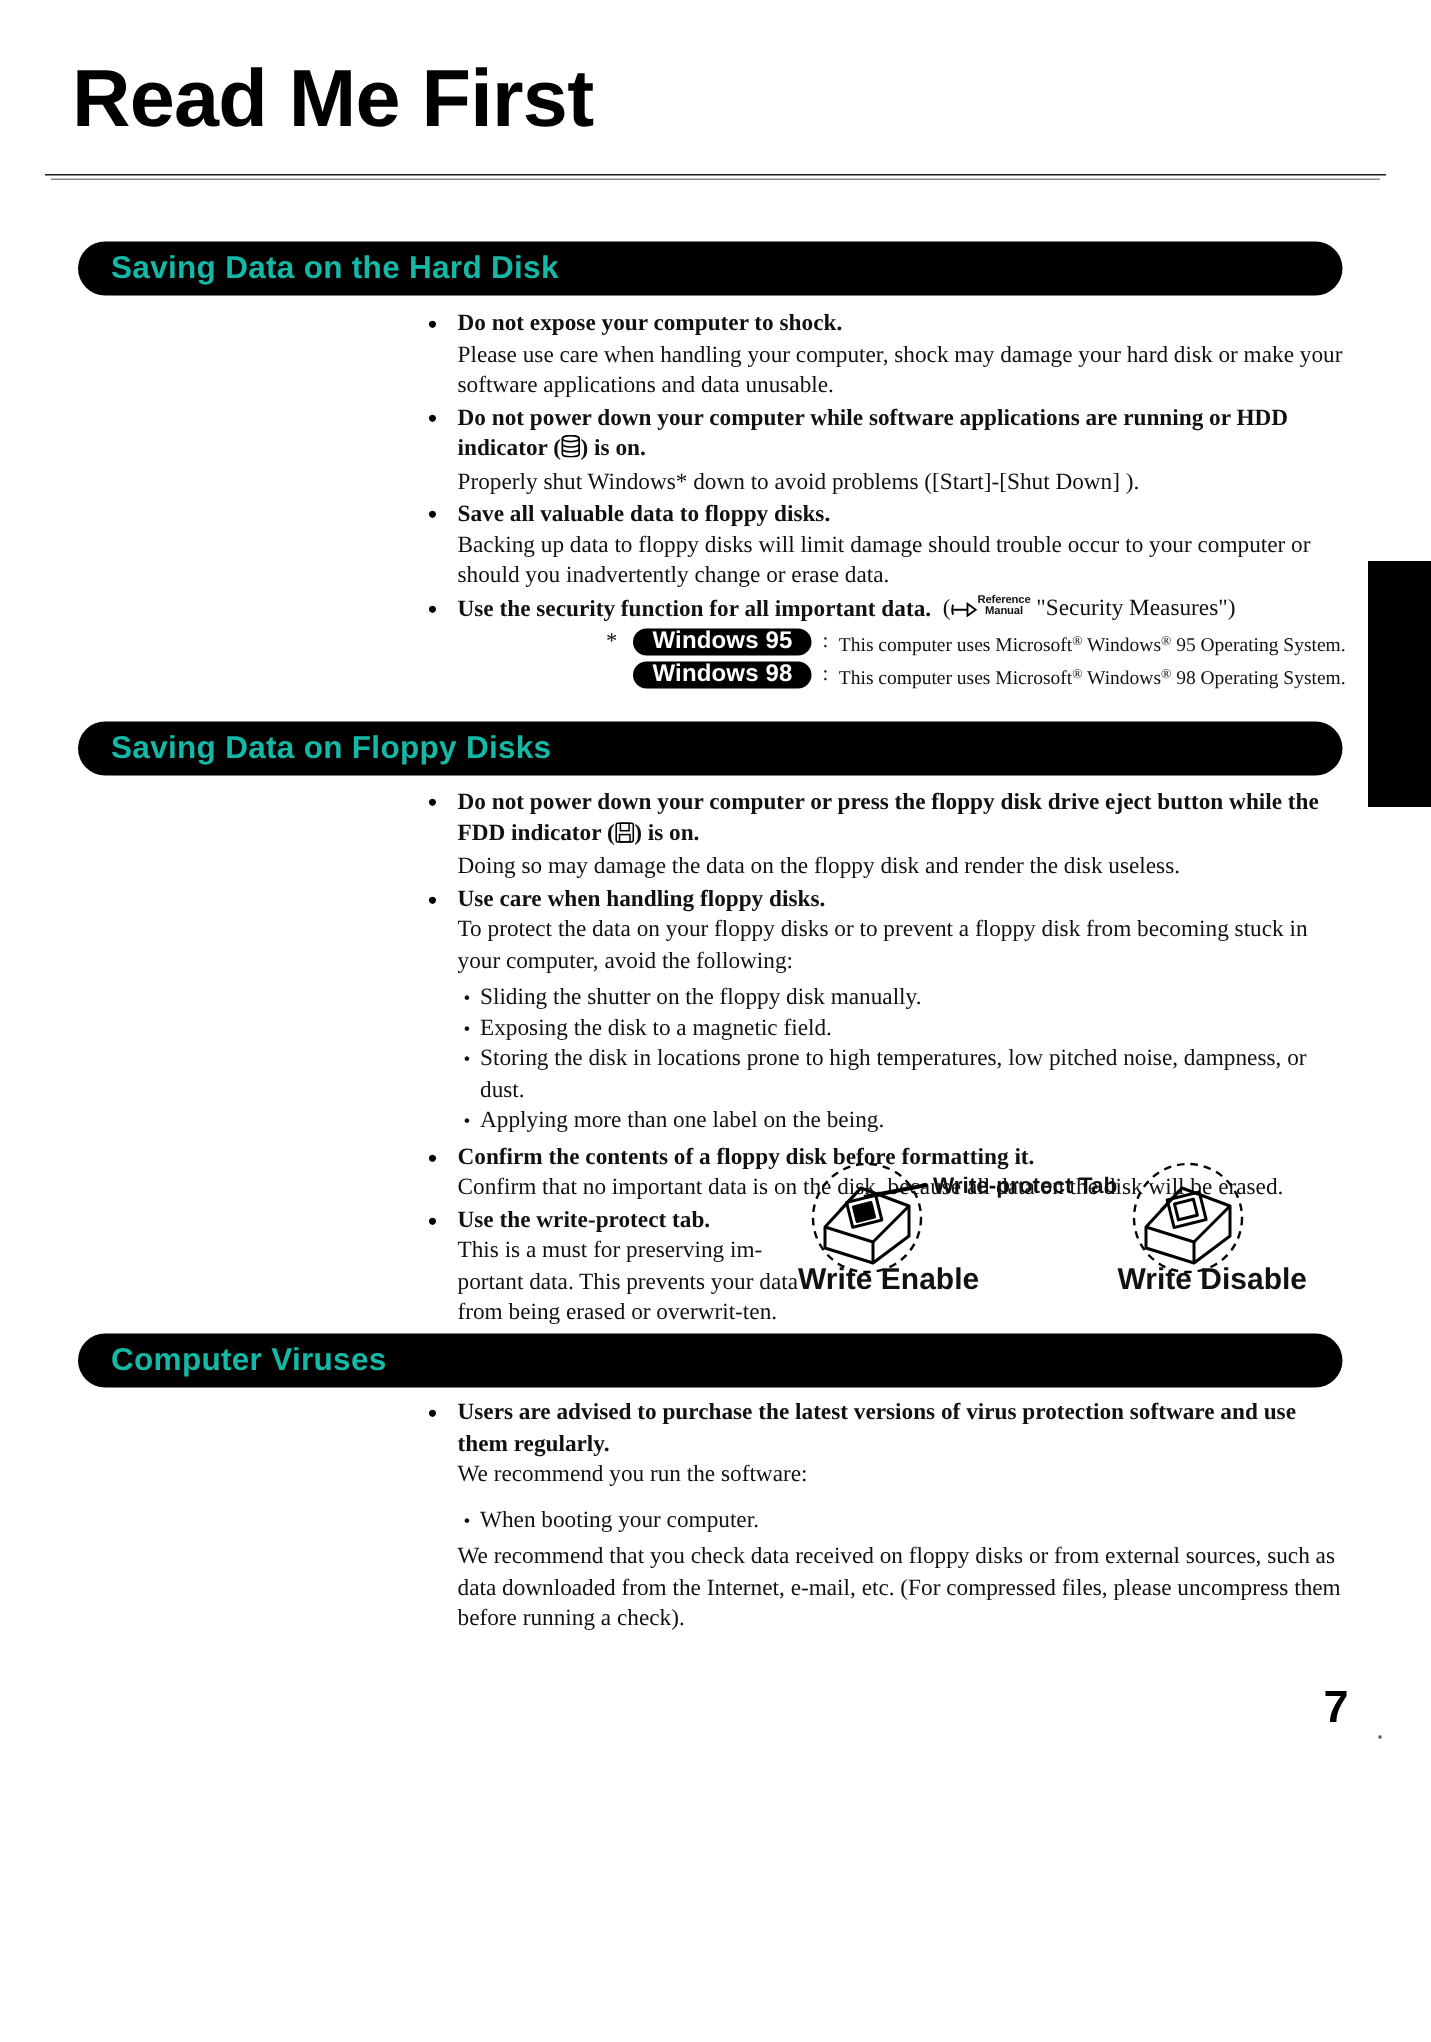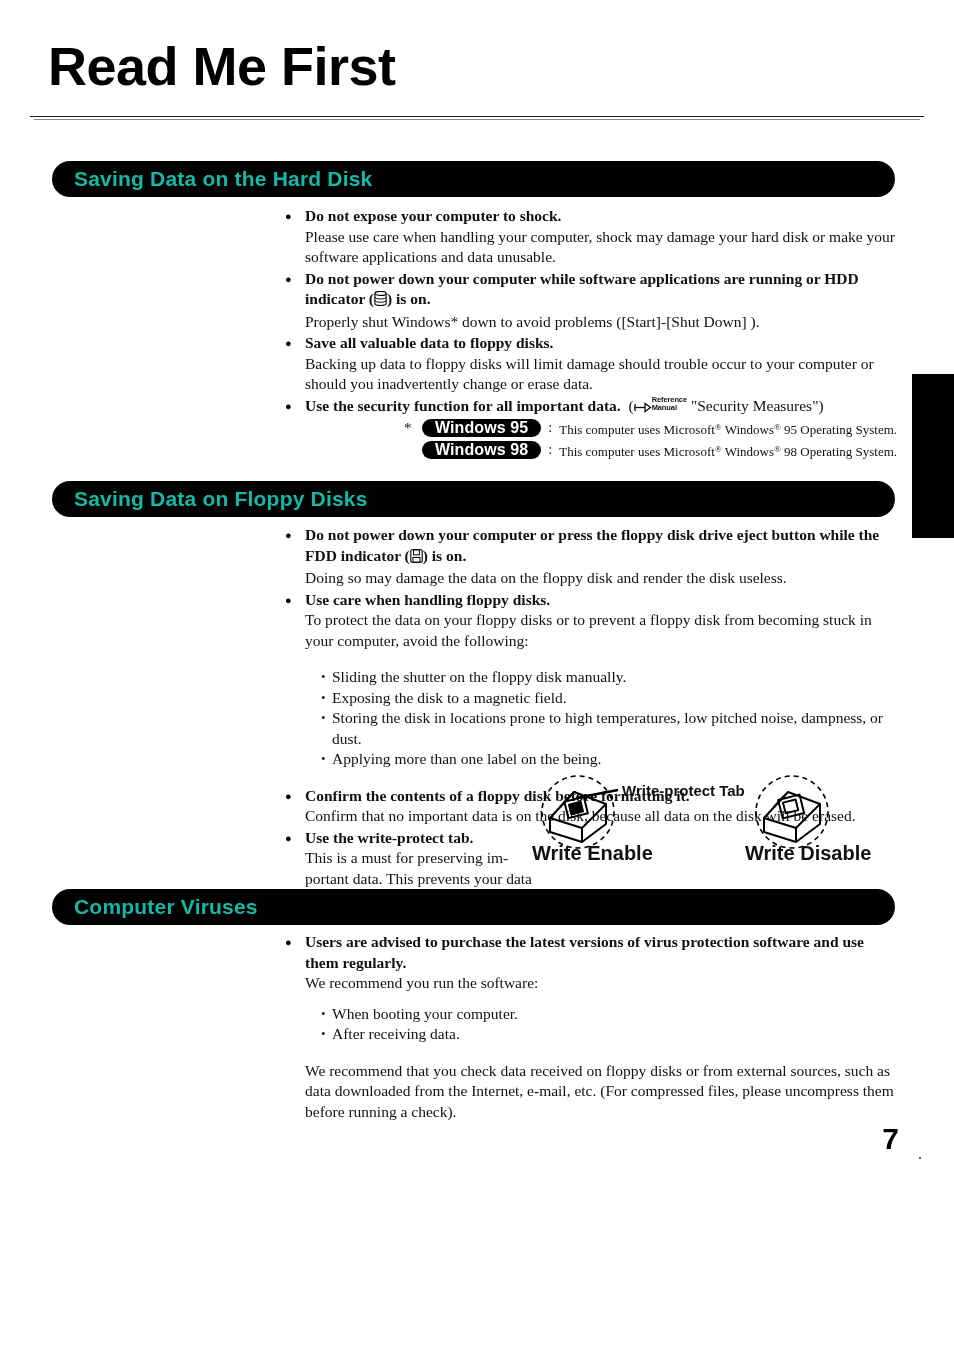--- a/index.html
+++ b/index.html
@@ -101,21 +101,21 @@
     font-weight: bold;
     font-size: 15.5px;
     line-height: 20.5px;
   }
   .sub {
     font-weight: normal;
     font-size: 15.5px;
     line-height: 20.5px;
   }
   .dash-list {
-    margin: 16px;
+    margin: 4px;
     padding: 0;
     list-style: none;
   }
   .dash-list li {
     position: relative;
     padding-left: 11px;
     line-height: 20.5px;
   }
   .dash-list li::before {
     content: "\2022";
@@ -142,21 +142,21 @@
     width: 18px;
     height: 13px;
     vertical-align: -1px;
   }
   .refman {
     display: inline-block;
     font-family: "Liberation Sans", "DejaVu Sans", sans-serif;
     font-size: 7.5px;
     line-height: 7.6px;
     font-weight: bold;
-    text-align: left;
+    text-align: center;
     vertical-align: 1px;
     letter-spacing: -0.1px;
   }
 
   
   .footnote {
     position: absolute;
     left: 404px;
     width: 500px;
     font-size: 13px;
@@ -376,21 +376,20 @@
   <div class="section-pill" style="top:889px;">
     <span class="pill-label">Computer Viruses</span>
   </div>
 
   <div class="body-block" style="top:932px;">
     <div class="bullet-item">
       <div class="lead">Users are advised to purchase the latest versions of virus protection software and use them regularly.</div>
       <div class="sub">We recommend you run the software:</div>
       <ul class="dash-list sub" style="margin-top:10px;">
         <li>When booting your computer.</li>
-        <li>After receiving data.</li>
       </ul>
       <div class="sub">We recommend that you check data received on floppy disks or from external sources, such as data downloaded from the Internet, e-mail, etc.  (For compressed files, please uncompress them before running a check).</div>
     </div>
   </div>
 
   <div class="speck" style="left:919px; top:1157px;"></div>
 
   <div class="page-number">7</div>
 
 </div>

